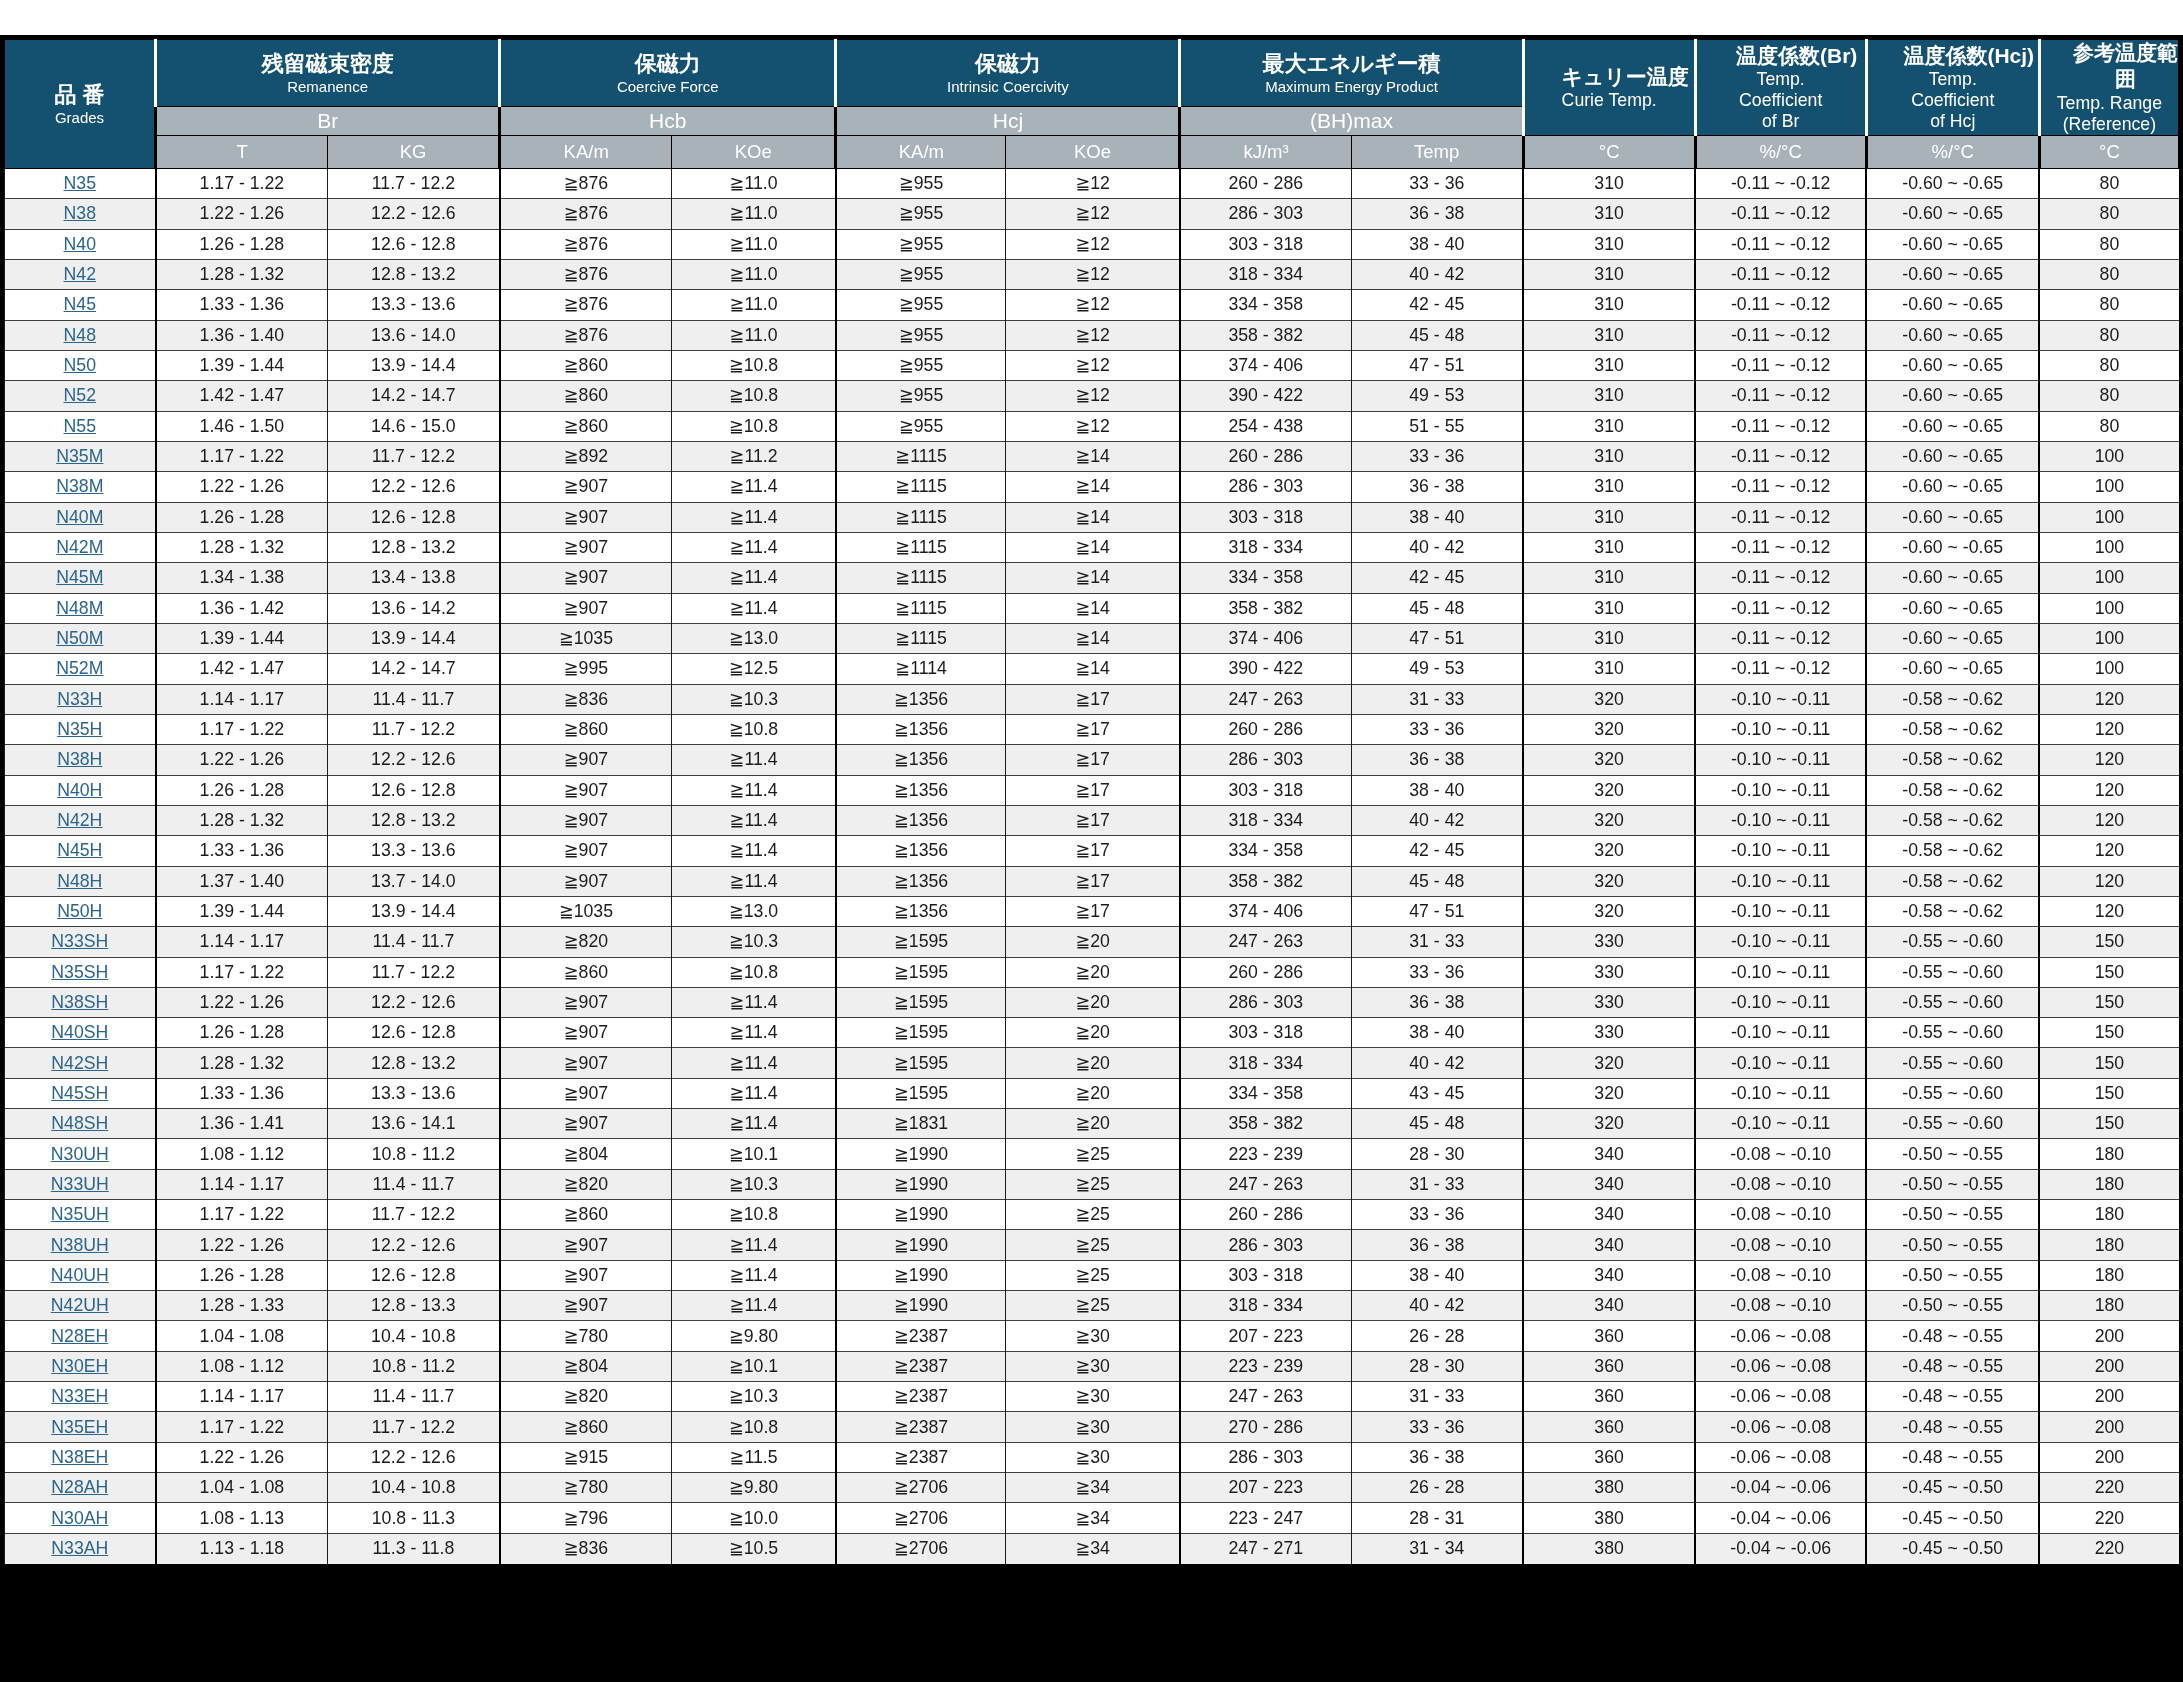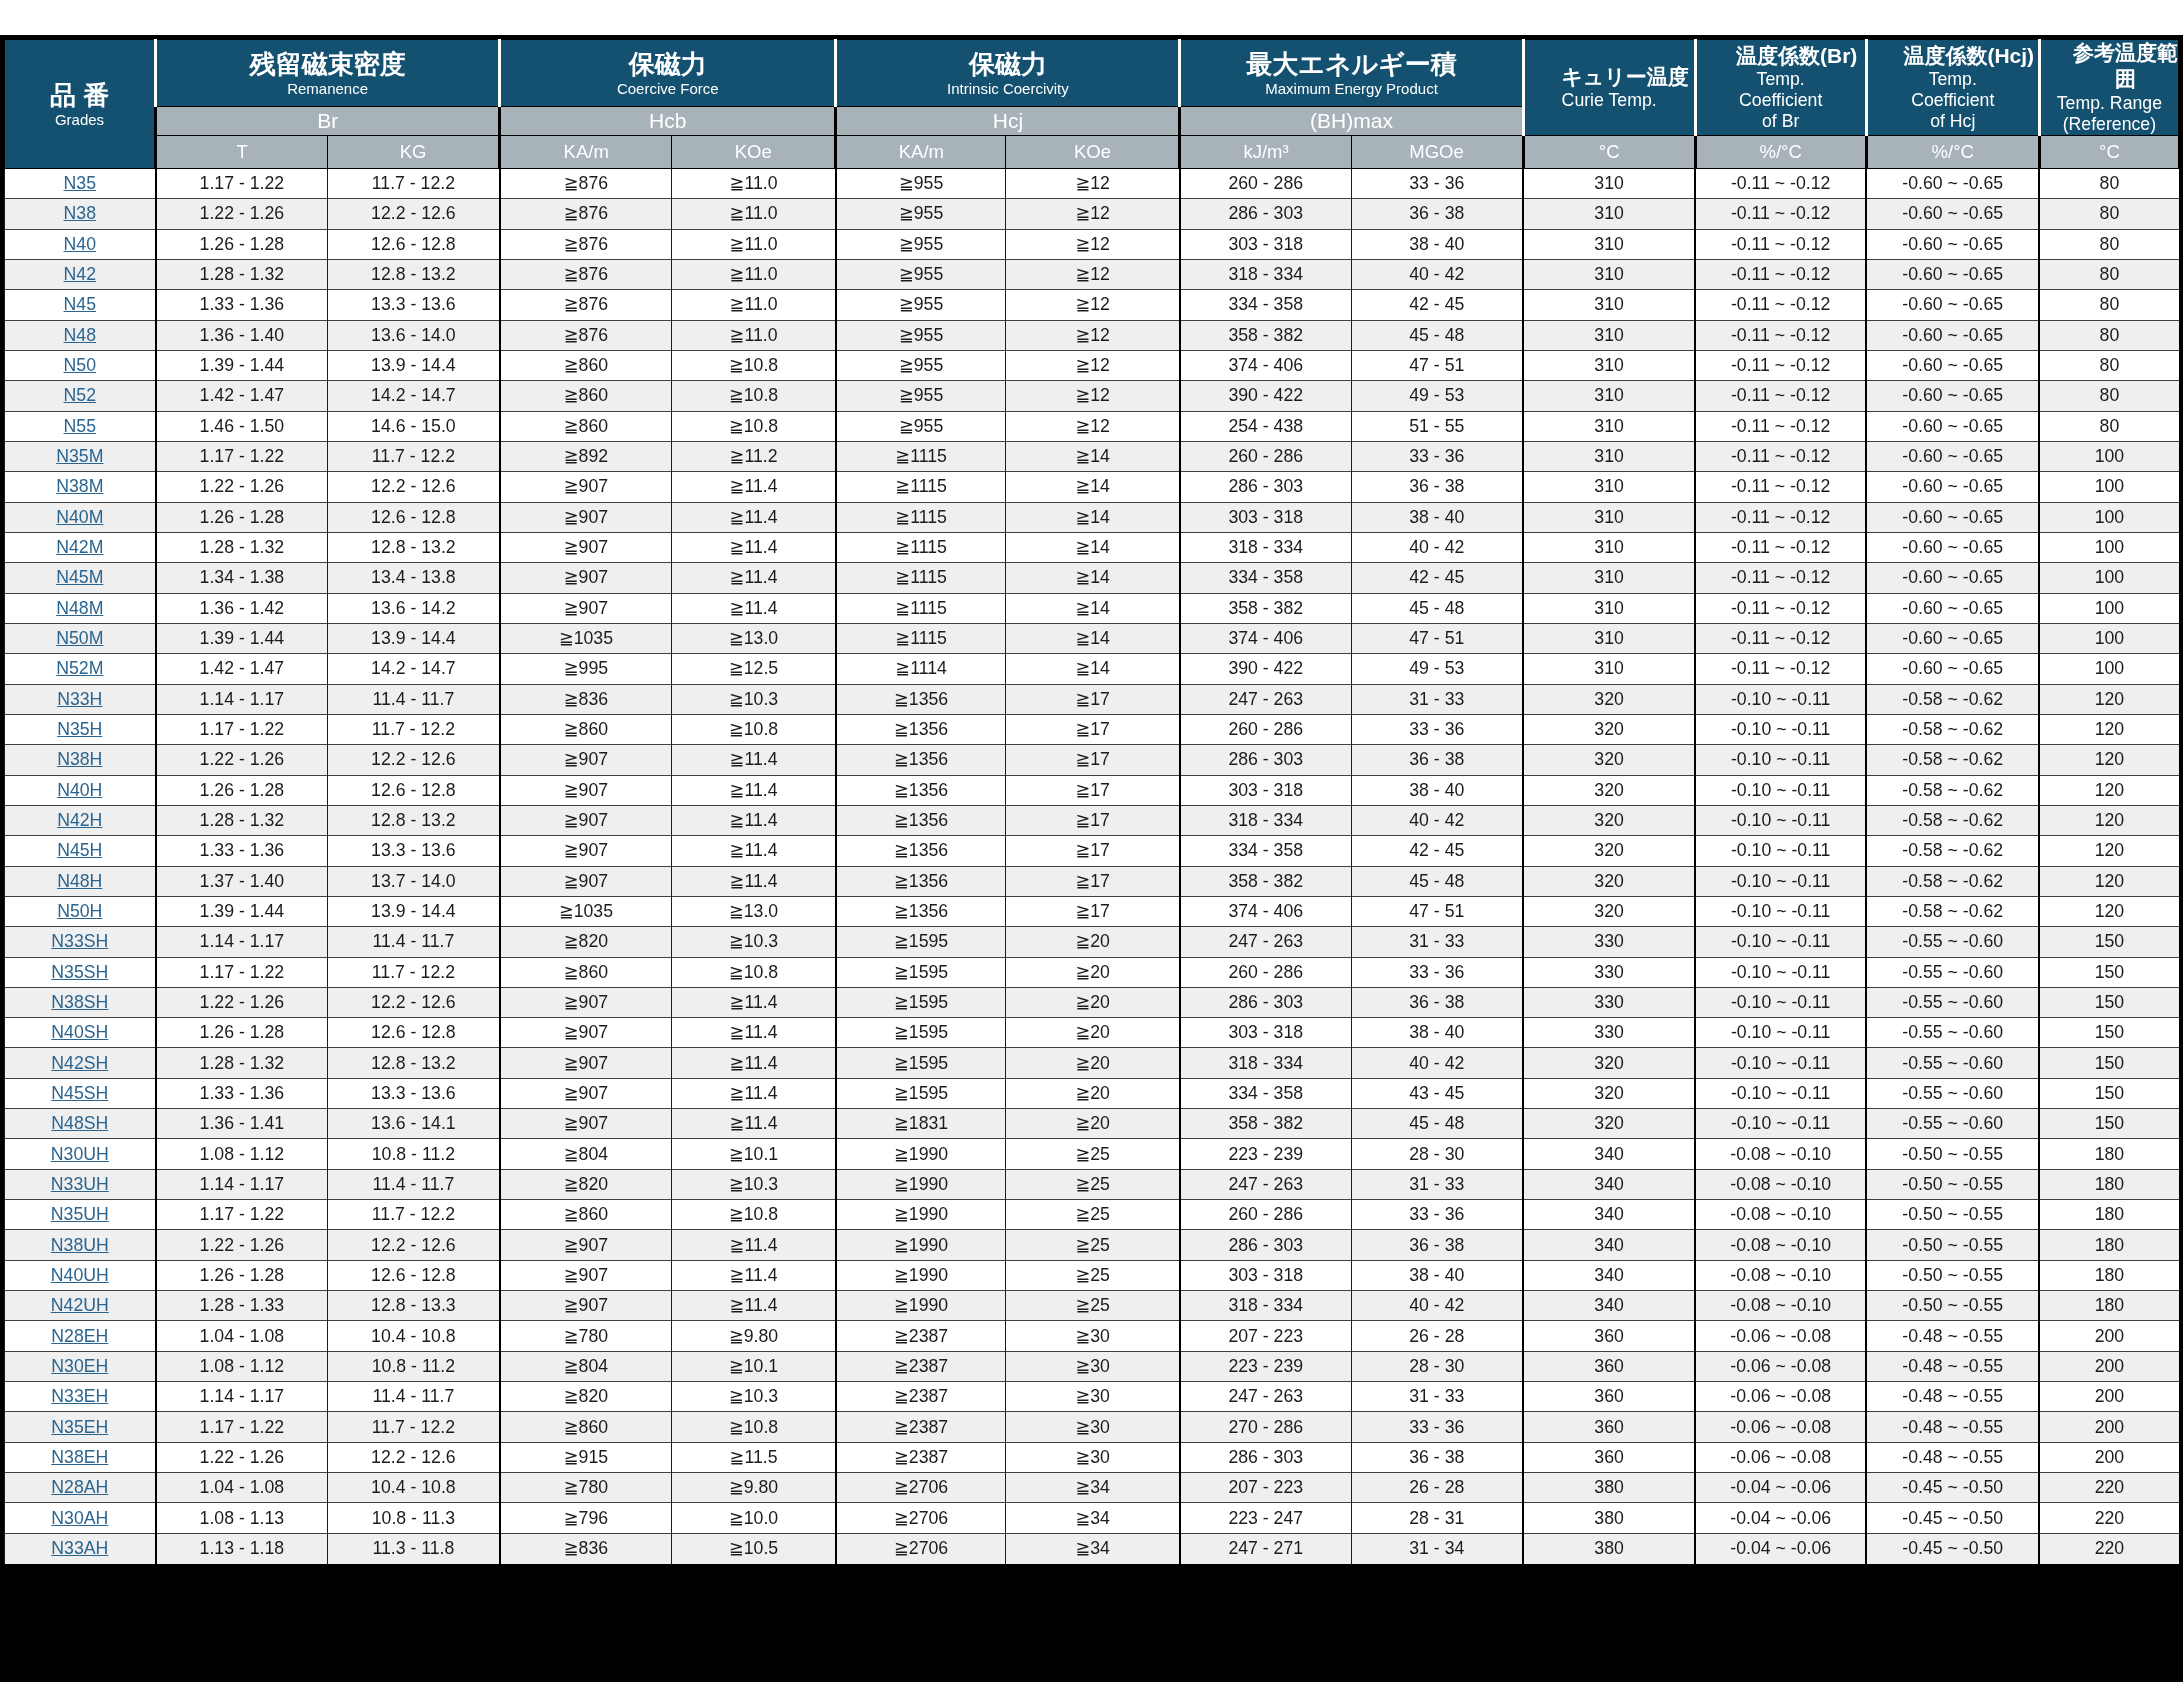--- a/index.html
+++ b/index.html
@@ -28,21 +28,21 @@
     border:1.7px solid #000;
     font-weight:normal;color:#fff;vertical-align:middle;text-align:center;
     padding:0;
   }
   thead .blue{background:var(--header-blue);}
   thead .blue.gl{border-left:3.4px solid #fff;}
   thead .band{background:var(--band-gray);font-size:21px;height:28px;}
   thead .unit{background:var(--band-gray);font-size:18.5px;height:33px;}
   thead .gb{border-left:3.4px solid #000;}
   .row-title th{height:66px;}
-  .jp{font-size:26px;font-weight:bold;display:block;line-height:1.25;}
+  .jp{font-size:22px;font-weight:bold;display:block;line-height:1.25;}
   .en{font-size:15px;display:block;line-height:1.2;}
   .single .jp{font-size:21px;margin-left:32px;}
   .single .en{font-size:17.7px;}
   
   tbody td{
     height:30px;
     border-top:1.7px solid #3f3f3f;
     border-left:1.7px solid #1c1c1c;
     text-align:center;vertical-align:middle;
     font-size:17.7px;color:#1b1b1b;
@@ -129,21 +129,21 @@
       <th colspan="2" class="band gb">(BH)max</th>
     </tr>
     <tr class="row-units">
       <th class="unit gb">T</th>
       <th class="unit">KG</th>
       <th class="unit gb">KA/m</th>
       <th class="unit">KOe</th>
       <th class="unit gb">KA/m</th>
       <th class="unit">KOe</th>
       <th class="unit gb">kJ/m³</th>
-      <th class="unit">MGOe</th>
+      <th class="unit">Temp</th>
       <th class="unit gb">°C</th>
       <th class="unit gb">%/°C</th>
       <th class="unit gb">%/°C</th>
       <th class="unit gb">°C</th>
     </tr>
   </thead>
   <tbody>
         <tr>
           <td class="grade">N35</td>
           <td class="grp">1.17 - 1.22</td>

